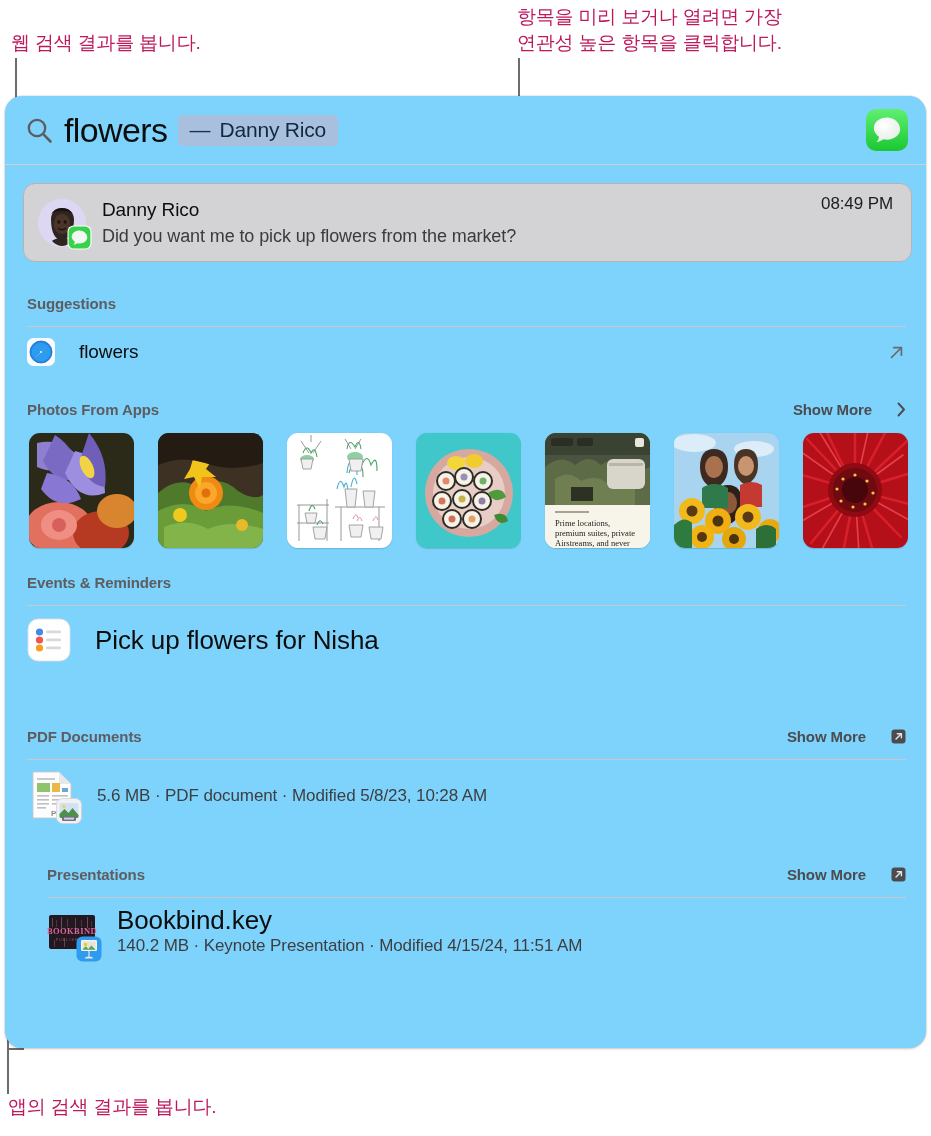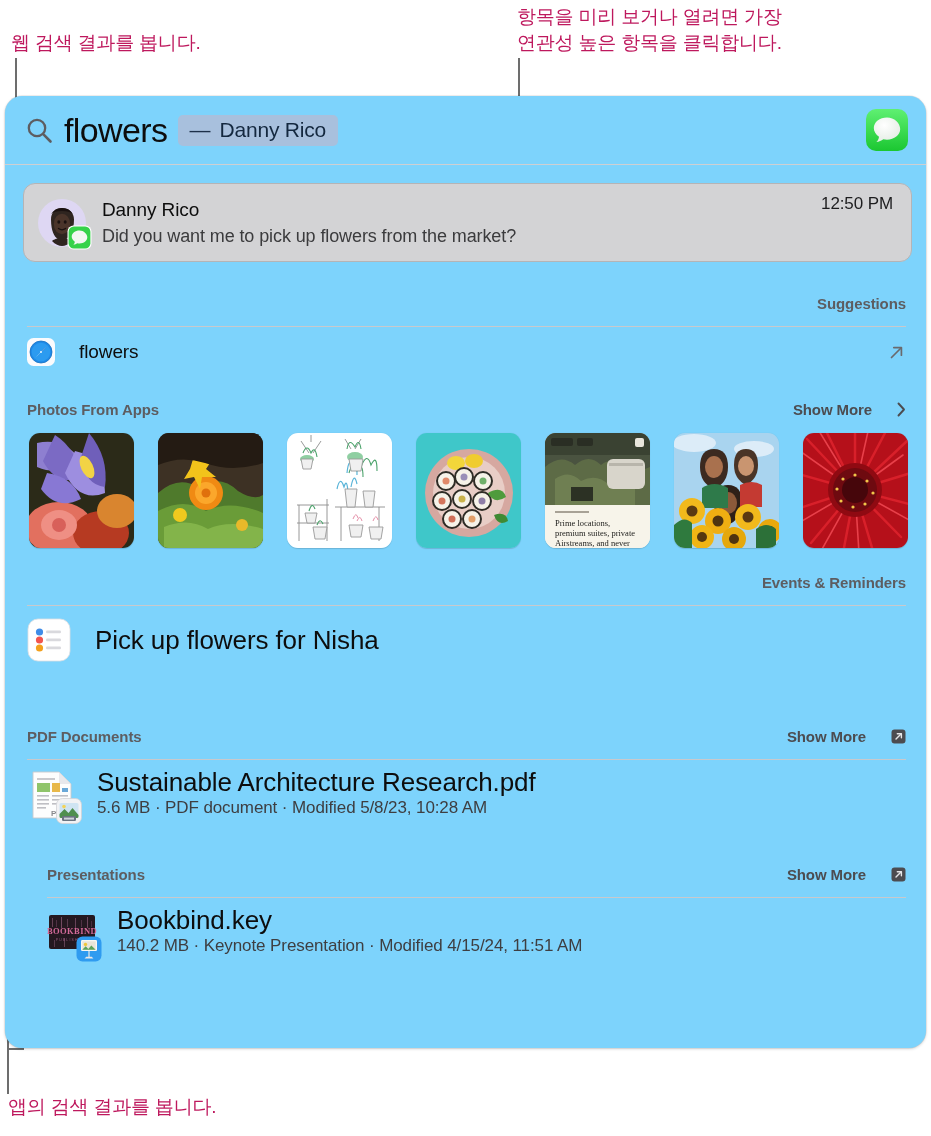--- a/index.html
+++ b/index.html
@@ -95,21 +95,20 @@
   .tr-title{font-size:19px;color:#0d0d0d;line-height:24px;letter-spacing:-0.1px;}
   .tr-sub{font-size:18px;color:#3b3b3d;line-height:24px;margin-top:2px;letter-spacing:-0.1px;}
   .tr-time{font-size:17px;color:#1d1d1f;flex:0 0 auto;align-self:flex-start;margin-top:10px;letter-spacing:-0.1px;}
 
   
   .section{position:relative;}
   .sec-head{
     display:flex;align-items:baseline;
     padding:0 20px 0 22px;
     height:22px;
-    justify-content:flex-end;
   }
   .sec-title{
     font-size:15px;font-weight:700;color:#5d5d61;letter-spacing:-0.1px;
   }
   .sec-spacer{flex:1 1 auto;}
   .show-more{
     display:flex;align-items:center;gap:25px;
     font-size:15px;font-weight:700;color:#4c4c50;letter-spacing:-0.1px;
   }
   .chev{width:9px;height:15px;}
@@ -229,21 +228,21 @@
         <svg class="msg-mini" viewBox="0 0 25 25">
           <rect x="0.5" y="0.5" width="24" height="24" rx="6" fill="#ffffff"></rect>
           <rect x="1.6" y="1.6" width="21.8" height="21.8" rx="5.2" fill="#36d24a"></rect>
           <path d="M12.5 5.4c-4.3 0-7.8 2.7-7.8 6.2 0 2 1.2 3.9 3.1 5.1 -0.1 1.2-0.7 2.3-1.5 3.1 1.5-0.2 2.9-0.8 4-1.6 0.7 0.2 1.4 0.3 2.2 0.3 4.3 0 7.8-2.7 7.8-6.2s-3.5-6.9-7.8-6.9z" fill="#f2f7f2"></path>
         </svg>
       </div>
       <div class="tr-text">
         <div class="tr-title">Danny Rico</div>
         <div class="tr-sub">Did you want me to pick up flowers from the market?</div>
       </div>
-      <div class="tr-time">12:50 PM</div>
+      <div class="tr-time">08:49 PM</div>
     </div>
 
     <div class="section" style="margin-top:33px;">
       <div class="sec-head">
         <span class="sec-title">Suggestions</span>
       </div>
       <div class="sec-rule"></div>
       <div class="sugg-row">
         <svg class="sugg-icon" viewBox="0 0 28 28">
           <rect x="0" y="0" width="28" height="28" rx="6.5" fill="#fbfbfd"></rect>
@@ -553,21 +552,20 @@
           <svg class="badge-small" viewBox="0 0 26 26">
             <rect x="0.5" y="0.5" width="25" height="25" rx="6" fill="#f2f2f4" stroke="#d2d2d6" stroke-width="0.8"></rect>
             <rect x="3.5" y="5" width="19" height="14" rx="1.6" fill="#cfe4f2"></rect>
             <path d="M3.5 16 l5-5 l4 4 l4-5 l6 7 v1.4 a1.6 1.6 0 0 1 -1.6 1.6 H5.1 a1.6 1.6 0 0 1 -1.6 -1.6z" fill="#4f8f4e"></path>
             <circle cx="8" cy="8.6" r="1.8" fill="#f3d35a"></circle>
             <rect x="6" y="18" width="14" height="5" rx="1.2" fill="#6b7480"></rect>
             <rect x="8" y="19.6" width="10" height="2" fill="#cfd4da"></rect>
           </svg>
         </div>
         <div>
-          <div class="item-title">Sustainable Architecture Research.pdf</div>
           <div class="item-sub">5.6 MB · PDF document · Modified 5/8/23, 10:28 AM</div>
         </div>
       </div>
     </div>
 
     <div class="section" style="margin-top:46px;padding-left:20px;">
       <div class="sec-head">
         <span class="sec-title">Presentations</span>
         <span class="sec-spacer"></span>
         <span class="show-more">

